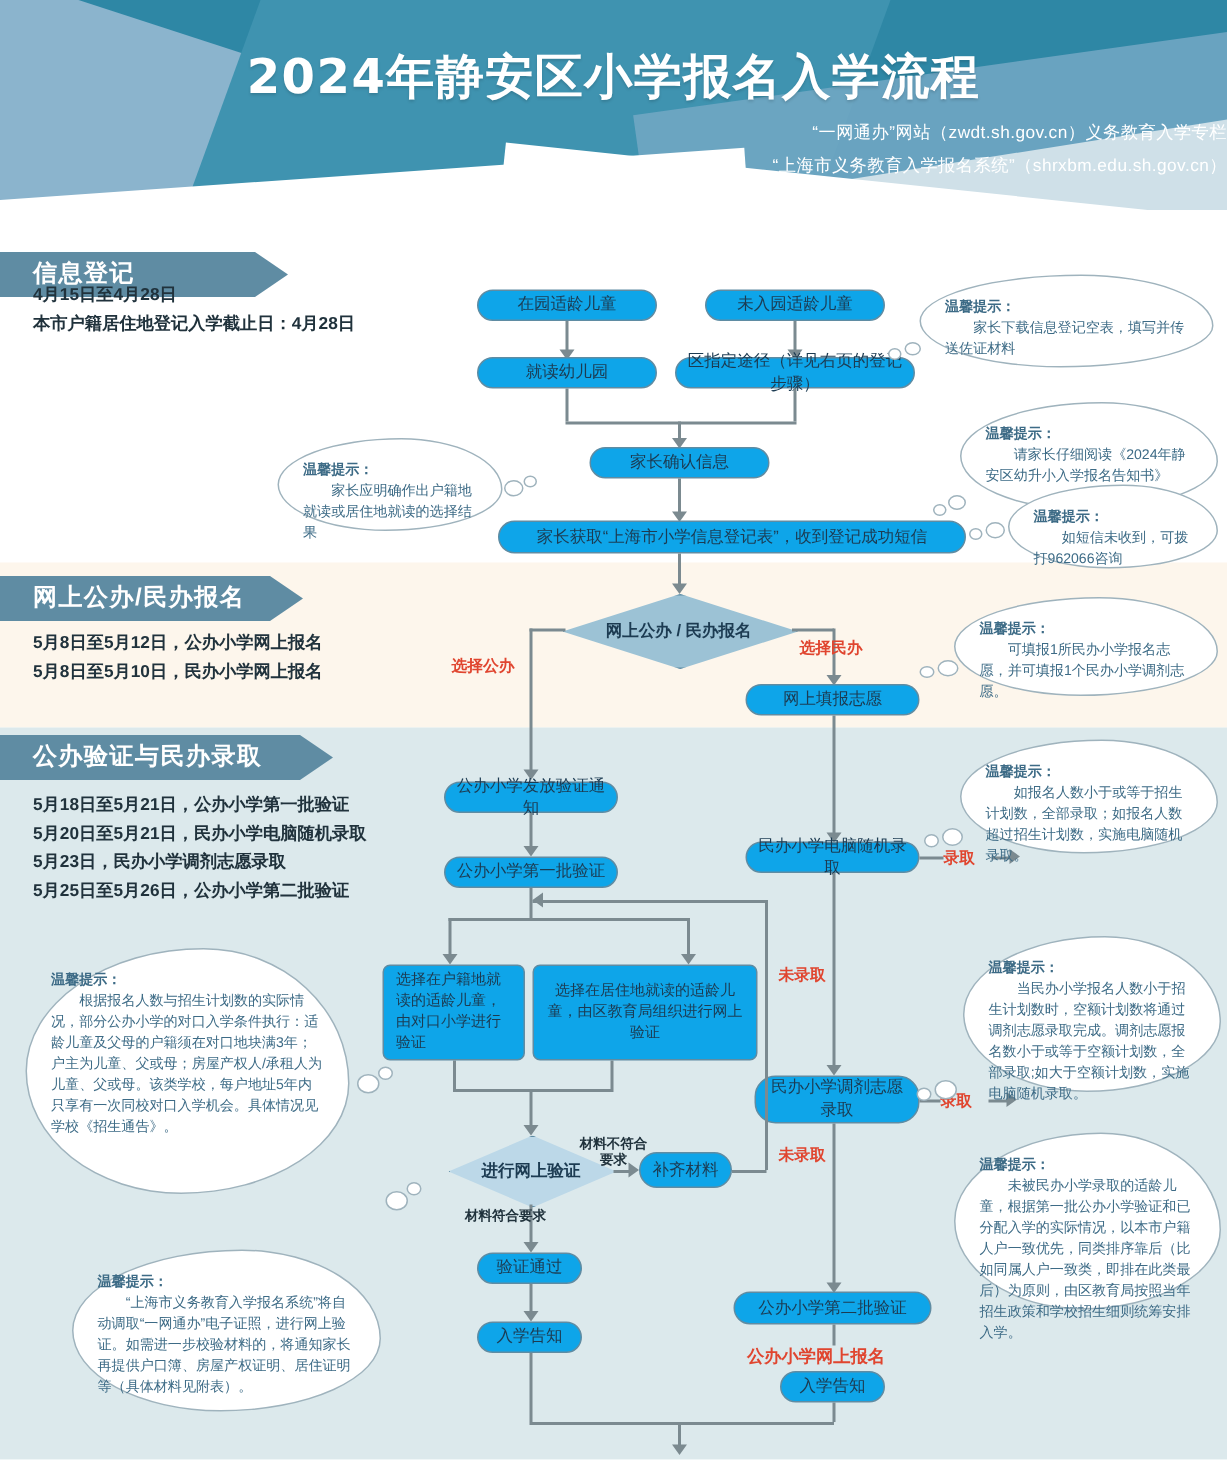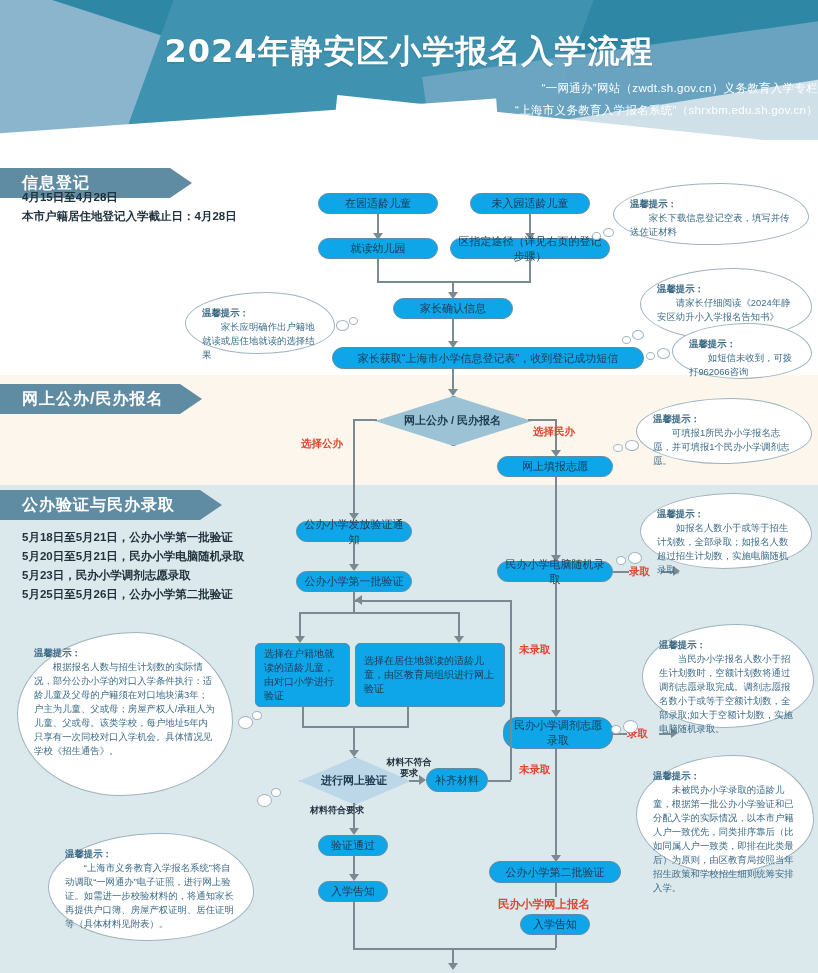--- a/index.html
+++ b/index.html
@@ -117,20 +117,24 @@
     </div>
   </div>
 
   <div class="sec-ribbon" id="sec1">信息登记</div>
   <div class="sec-dates" id="dates1">
     <div>4月15日至4月28日</div>
     <div>本市户籍居住地登记入学截止日：4月28日</div>
   </div>
 
   <div class="sec-ribbon" id="sec2">网上公办/民办报名</div>
+  <div class="sec-dates" id="dates2">
+    <div>5月8日至5月12日，公办小学网上报名</div>
+    <div>5月8日至5月10日，民办小学网上报名</div>
+  </div>
 
   <div class="sec-ribbon" id="sec3">公办验证与民办录取</div>
   <div class="sec-dates" id="dates3">
     <div>5月18日至5月21日，公办小学第一批验证</div>
     <div>5月20日至5月21日，民办小学电脑随机录取</div>
     <div>5月23日，民办小学调剂志愿录取</div>
     <div>5月25日至5月26日，公办小学第二批验证</div>
   </div>
 
   <div class="node pill" style="left:318px;top:193px;width:120px;height:21px;">在园适龄儿童</div>
@@ -209,21 +213,21 @@
   <div class="edge-lbl" style="left:519px;top:763px;">未录取</div>
 
   <div class="ln lnv" style="left:353px;top:592px;height:20px;"></div>
   <div class="ln lnh" style="left:299px;top:612px;width:160px;"></div>
   <div class="ln lnv" style="left:299px;top:612px;height:28px;"></div>
   <div class="arrow" style="left:295px;top:636px;"></div>
   <div class="ln lnv" style="left:458px;top:612px;height:28px;"></div>
   <div class="arrow" style="left:454px;top:636px;"></div>
 
   <div class="node box" style="left:255px;top:643px;width:95px;height:64px;font-size:10px;line-height:14px;">选择在户籍地就读的适龄儿童，由对口小学进行验证</div>
-  <div class="node box" style="left:355px;top:643px;width:150px;height:64px;font-size:10px;line-height:14px;">选择在居住地就读的适龄儿童，由区教育局组织进行网上验证</div>
+  <div class="node box" style="left:355px;top:643px;width:150px;height:64px;font-size:10px;line-height:14px;text-align:center;">选择在居住地就读的适龄儿童，由区教育局组织进行网上验证</div>
 
   <div class="ln lnv" style="left:302px;top:707px;height:19px;"></div>
   <div class="ln lnv" style="left:407px;top:707px;height:19px;"></div>
   <div class="ln lnh" style="left:302px;top:726px;width:107px;"></div>
   <div class="ln lnv" style="left:353px;top:726px;height:28px;"></div>
   <div class="arrow" style="left:349px;top:750px;"></div>
 
   <div class="diamond light" style="left:299px;top:757px;width:110px;height:46px;">
     <div class="dshape"></div>
     <div class="dlabel">进行网上验证</div>
@@ -242,21 +246,21 @@
   <div class="arrow" style="left:349px;top:828px;"></div>
   <div class="edge-lbl dark" style="left:306px;top:805px;width:62px;">材料符合要求</div>
 
   <div class="node pill" style="left:318px;top:835px;width:70px;height:21px;">验证通过</div>
   <div class="ln lnv" style="left:353px;top:856px;height:22px;"></div>
   <div class="arrow" style="left:349px;top:874px;"></div>
   <div class="node pill" style="left:318px;top:881px;width:70px;height:21px;">入学告知</div>
 
   <div class="node pill" style="left:489px;top:861px;width:132px;height:22px;">公办小学第二批验证</div>
   <div class="ln lnv" style="left:555px;top:883px;height:14px;"></div>
-  <div class="final-lbl" style="left:498px;top:897px;">民办小学网上报名</div>
+  <div class="final-lbl" style="left:498px;top:897px;">公办小学网上报名</div>
   <div class="node pill" style="left:520px;top:914px;width:70px;height:21px;">入学告知</div>
 
   <div class="ln lnv" style="left:353px;top:902px;height:46px;"></div>
   <div class="ln lnv" style="left:555px;top:935px;height:13px;"></div>
   <div class="ln lnh" style="left:353px;top:948px;width:203px;"></div>
   <div class="ln lnv" style="left:452px;top:948px;height:18px;"></div>
   <div class="arrow" style="left:448px;top:963px;"></div>
 
   <div class="cloud" style="left:613px;top:183px;width:196px;height:62px;">
     <b>温馨提示：</b>

